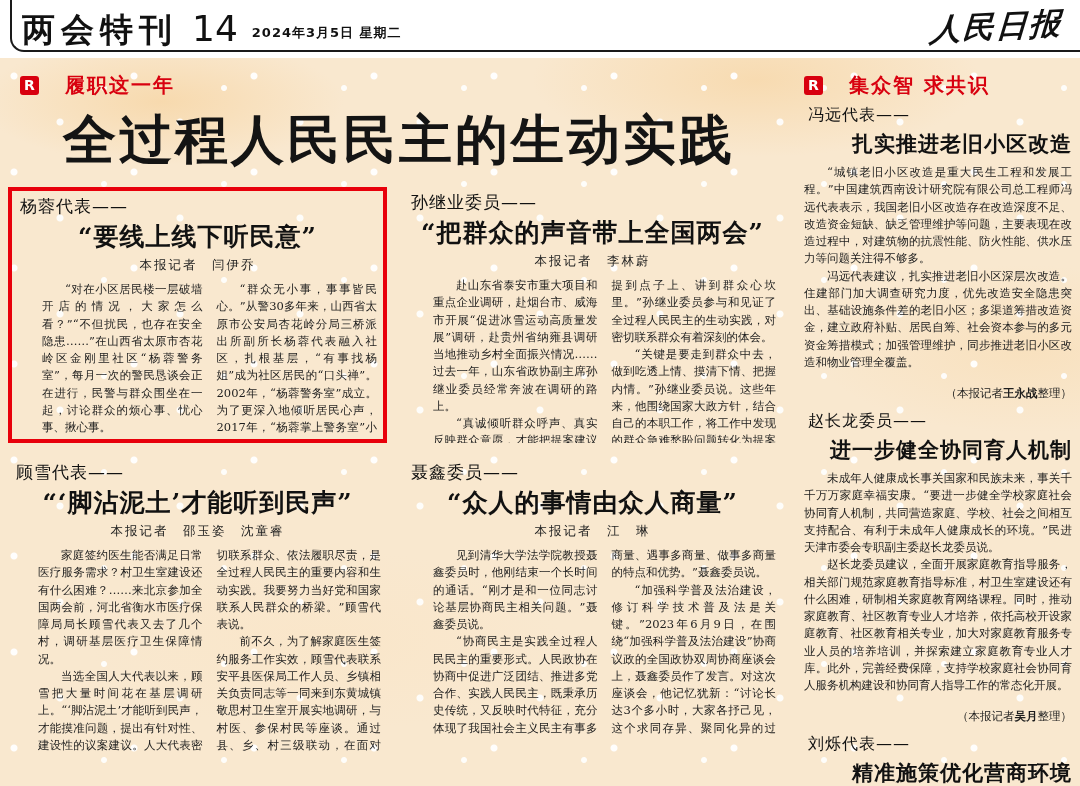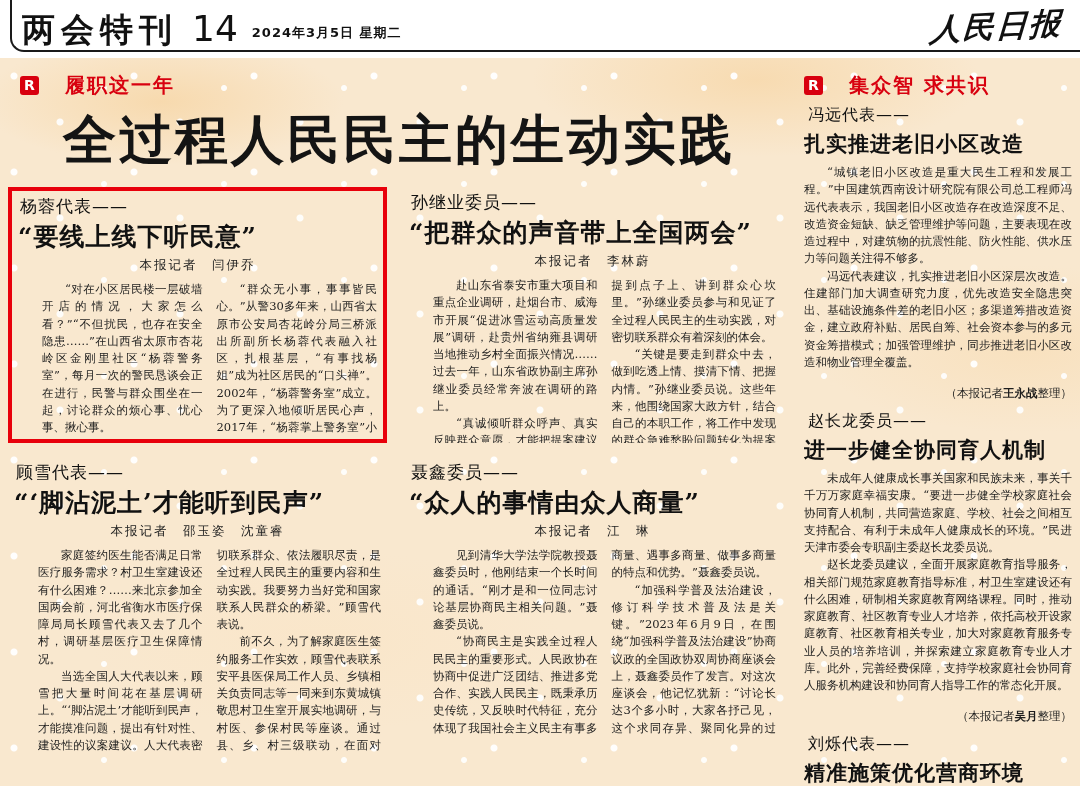--- a/index.html
+++ b/index.html
@@ -43,31 +43,31 @@
   
   .banner h1{margin:6px 0 10px 0;text-align:center;font-size:53px;font-weight:900;color:#141414;
     letter-spacing:3px;font-family:"DejaVu Sans",sans-serif;}
 
   
   .articles-grid{display:grid;grid-template-columns:379px 379px;grid-template-rows:256px 1fr;
     column-gap:16px;row-gap:14px;}
   .story{position:relative;padding:2px 6px;box-sizing:border-box;overflow:hidden;}
   .story.highlighted{border:4px solid #e8000b;padding:2px 6px;}
   .speaker{font-size:17px;color:#111;letter-spacing:1px;margin:2px 0 2px 2px;}
-  .story-title{margin:2px 0 4px 0;font-size:25px;font-weight:bold;color:#111;
+  .story-title{margin:2px 0 4px 0;text-align:center;font-size:25px;font-weight:bold;color:#111;
     font-family:"DejaVu Serif",serif;letter-spacing:1px;}
   .byline{text-align:center;font-size:12.5px;color:#222;margin-bottom:7px;letter-spacing:2px;}
   .story-body{column-count:2;column-gap:14px;font-size:11.5px;line-height:1.5;color:#1d1d1d;
     text-align:justify;font-family:"DejaVu Serif",serif;overflow:hidden;margin-left:24px;}
   .story-body p{margin:0;text-indent:2em;}
 
   
   .side-item{margin-bottom:10px;}
   .side-speaker{font-size:16px;color:#111;letter-spacing:1px;margin:6px 0 0 4px;}
-  .side-title{margin:4px 0 6px 0;text-align:left;font-size:21px;font-weight:bold;color:#111;
+  .side-title{margin:4px 0 6px 0;text-align:right;font-size:21px;font-weight:bold;color:#111;
     font-family:"DejaVu Serif",serif;letter-spacing:1px;}
   .side-body{font-size:11.5px;line-height:1.5;color:#1d1d1d;text-align:justify;
     font-family:"DejaVu Serif",serif;}
   .side-body p{margin:0;text-indent:2em;}
   .credit{text-align:right;font-size:11.5px;color:#1d1d1d;margin-top:15px;font-family:"DejaVu Serif",serif;}
   .credit .credit-name{font-weight:bold;}
 </style>
 </head>
 <body>
 

